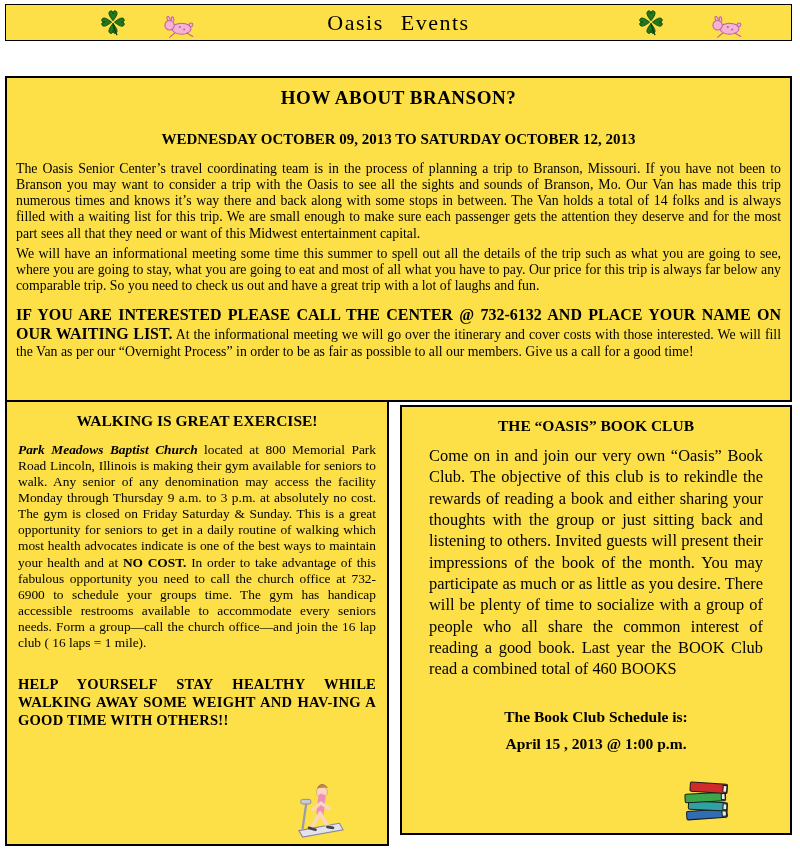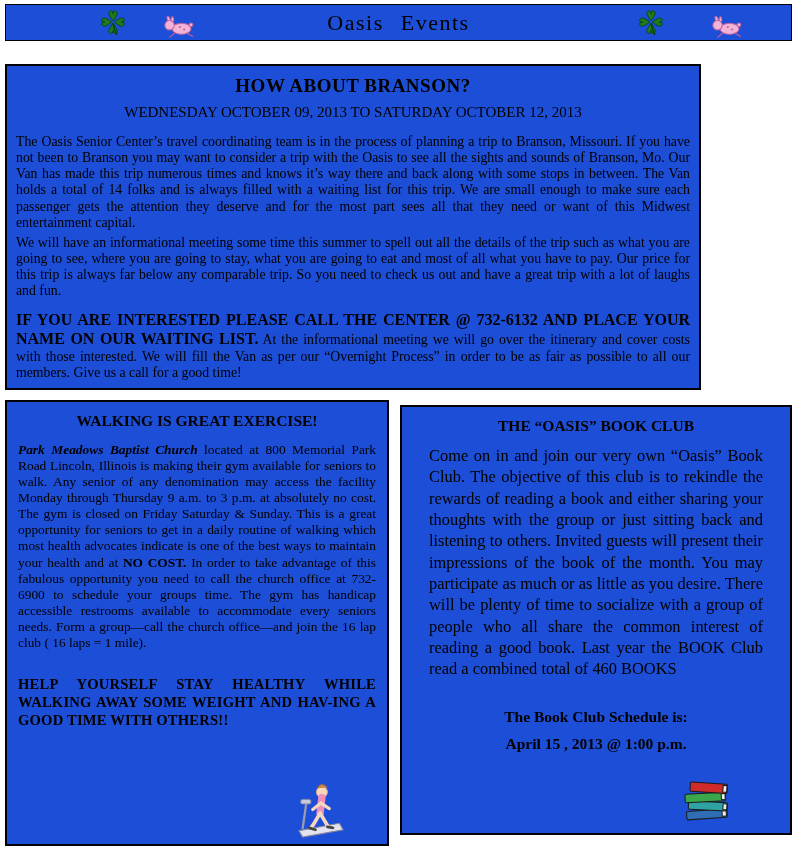--- a/index.html
+++ b/index.html
@@ -2,41 +2,41 @@
 <html><head>
 <meta charset="utf-8">
 <style>
   * { margin:0; padding:0; box-sizing:border-box; }
   html,body { background:#fff; }
   body {
     width:800px; height:852px; position:relative;
     font-family:"Liberation Serif", serif; color:#000;
     overflow:hidden;
   }
-  .box { position:absolute; background:#1d4ed8; border:2px solid #000; overflow:hidden; }
+  .box { position:absolute; background:#fde047; border:2px solid #000; overflow:hidden; }
 
   
   .header-box {
     top:4px; left:5px; width:787px; height:37px;
     border:1px solid #000;
     display:flex; align-items:center; justify-content:center;
   }
   .header-title {
     font-size:22px; font-weight:normal; letter-spacing:1.5px; word-spacing:10px;
   }
   .hicon { position:absolute; top:5px; }
   .hicon.clover-left  { left:95px; }
   .hicon.rabbit-left  { left:155px; top:10px; }
   .hicon.clover-right { left:633px; }
   .hicon.rabbit-right { left:703px; top:10px; }
 
   
-  .branson-box { top:64px; left:5px; width:696px; height:326px; padding:6px 9px 4px 9px; }
+  .branson-box { top:76px; left:5px; width:787px; height:326px; padding:6px 9px 4px 9px; }
   .branson-title { text-align:center; font-size:19px; font-weight:bold; letter-spacing:.5px; margin-top:3px; }
-  .branson-subtitle { text-align:center; font-size:15px; font-weight:normal; margin-top:7px; }
+  .branson-subtitle { text-align:center; font-size:15px; font-weight:bold; margin-top:22px; }
   .branson-box p { text-align:justify; font-size:13.8px; line-height:1.17; }
   .p1 { margin-top:13px; }
   .p2 { margin-top:4px; }
   .p3 { margin-top:12px; }
   .p3 .lead-bold { font-weight:bold; font-size:16px; }
 
   
   .walking-box { top:400px; left:5px; width:384px; height:446px; padding:8px 11px; }
   .walking-title { text-align:center; font-size:15.5px; font-weight:bold; margin-top:2px; }
   .walking-para { margin-top:12px; text-align:justify; font-size:13.4px; line-height:1.2; }

